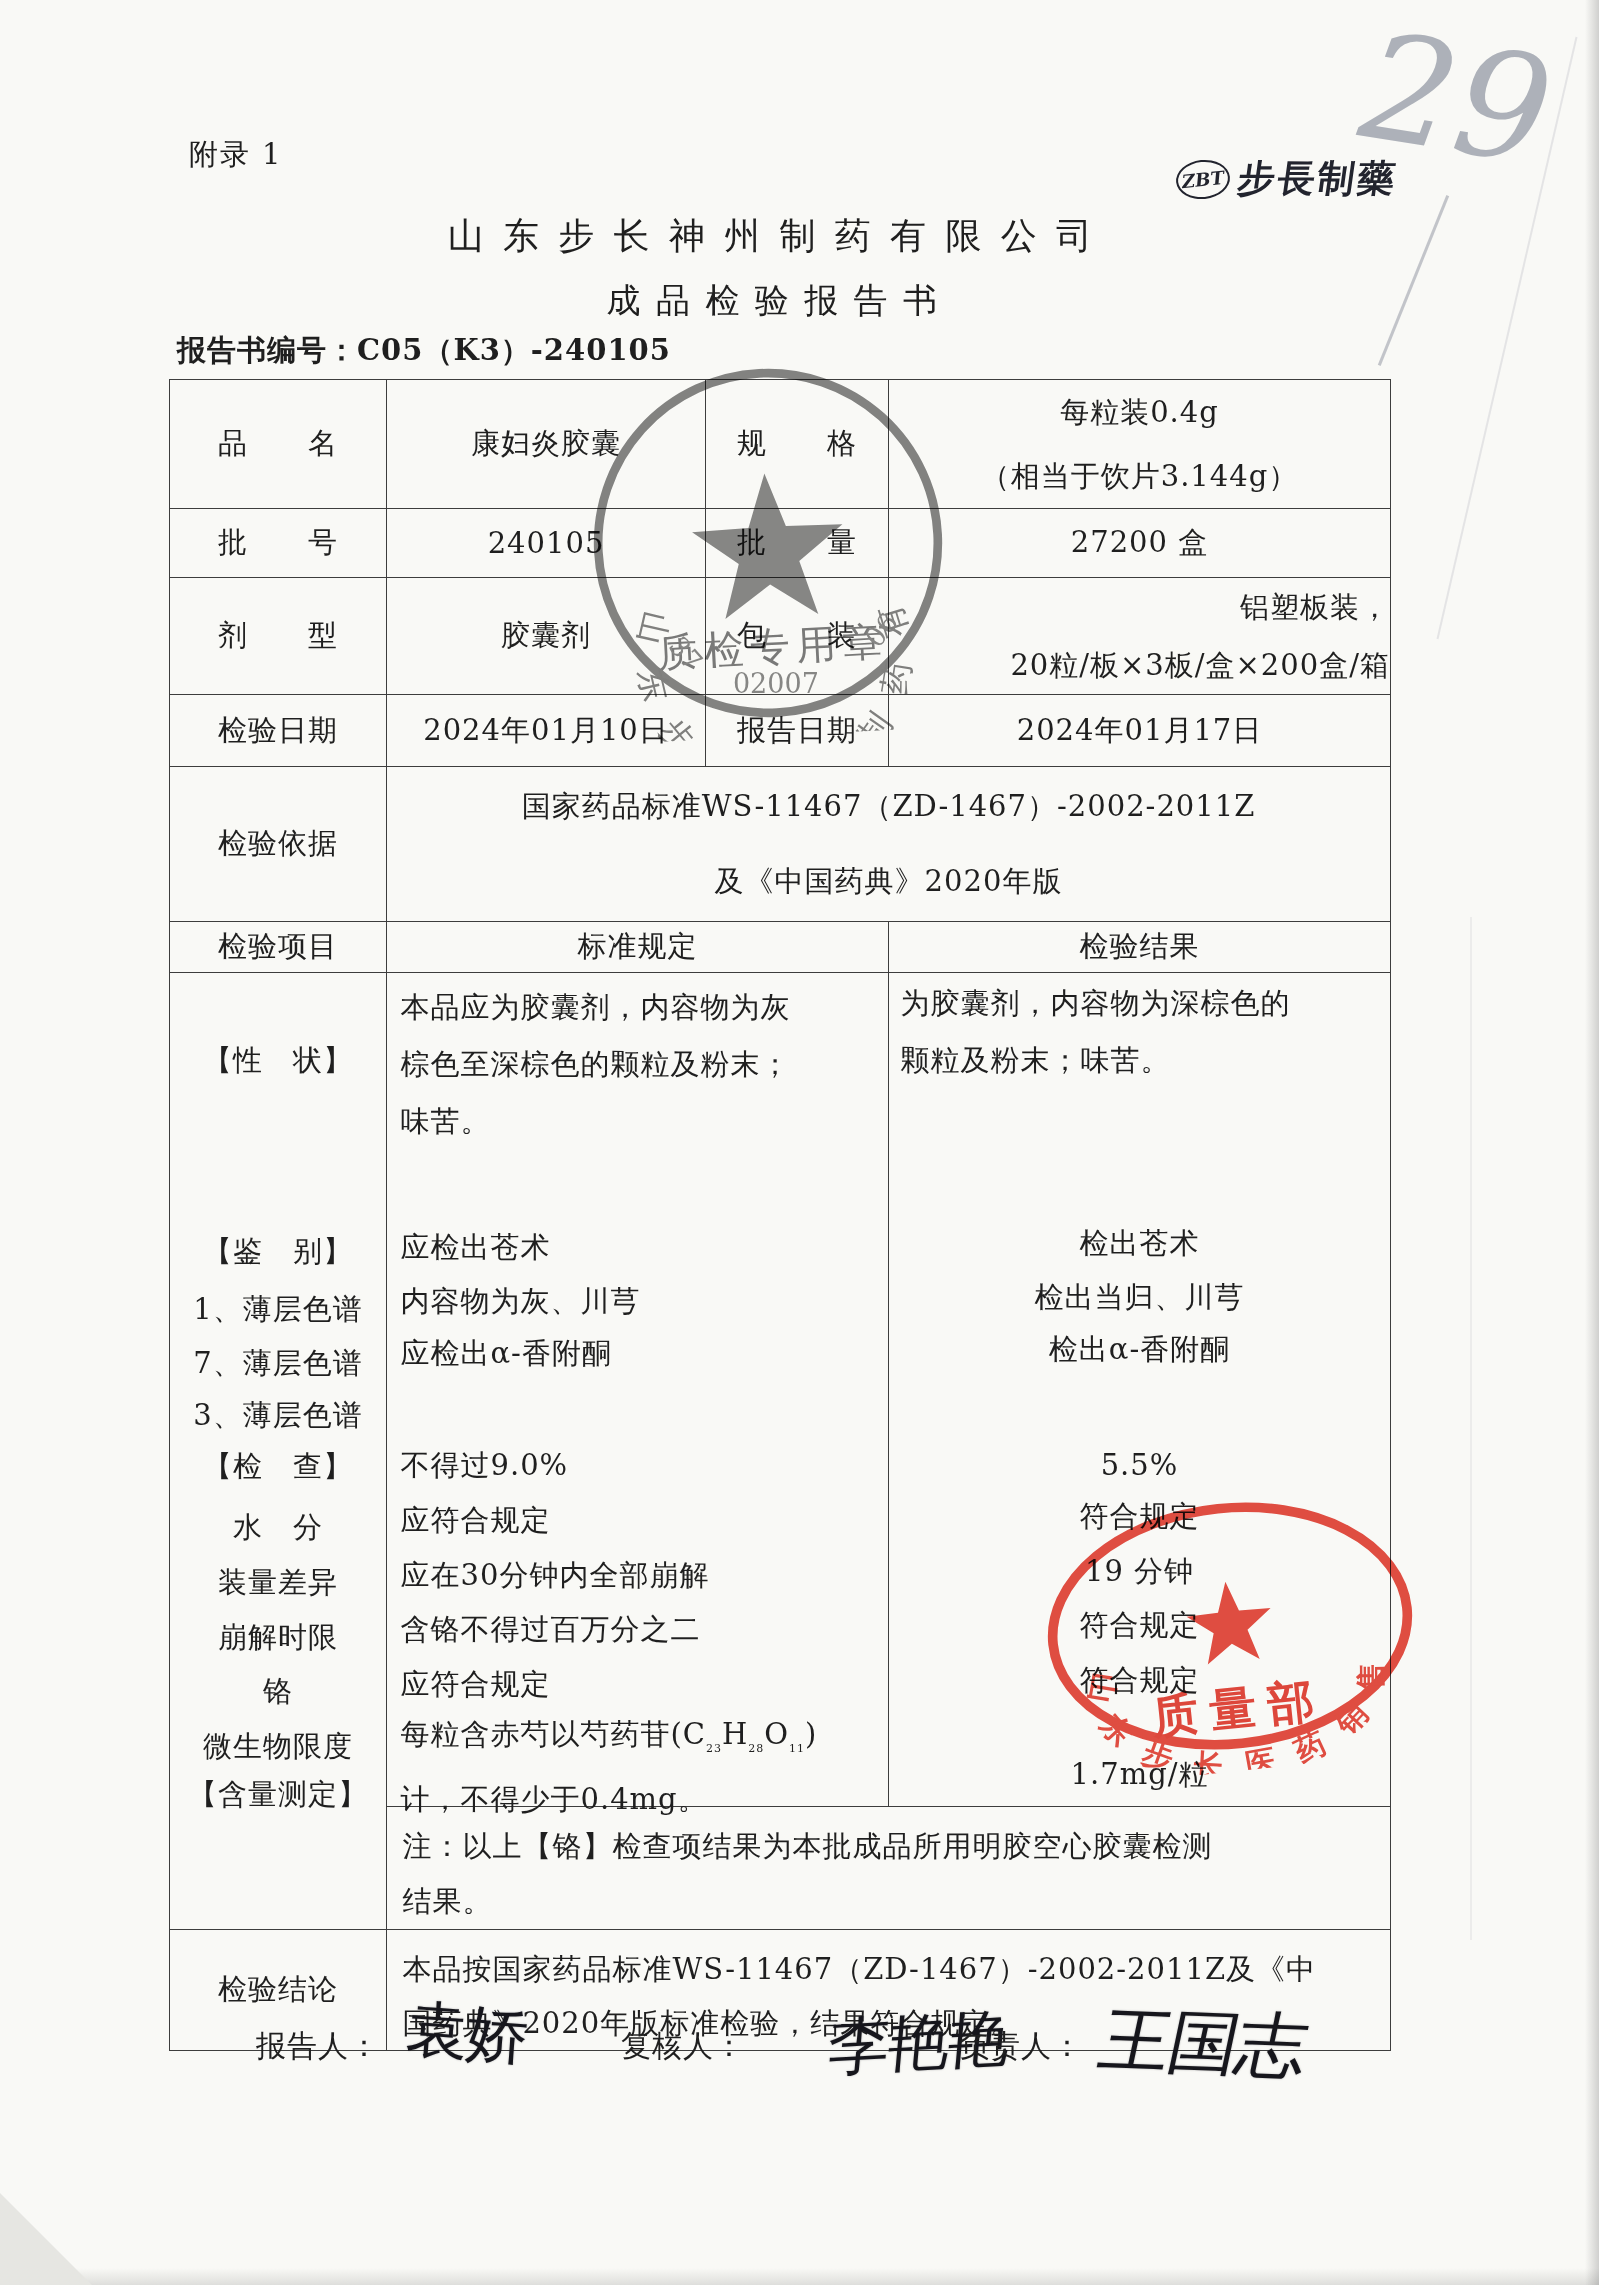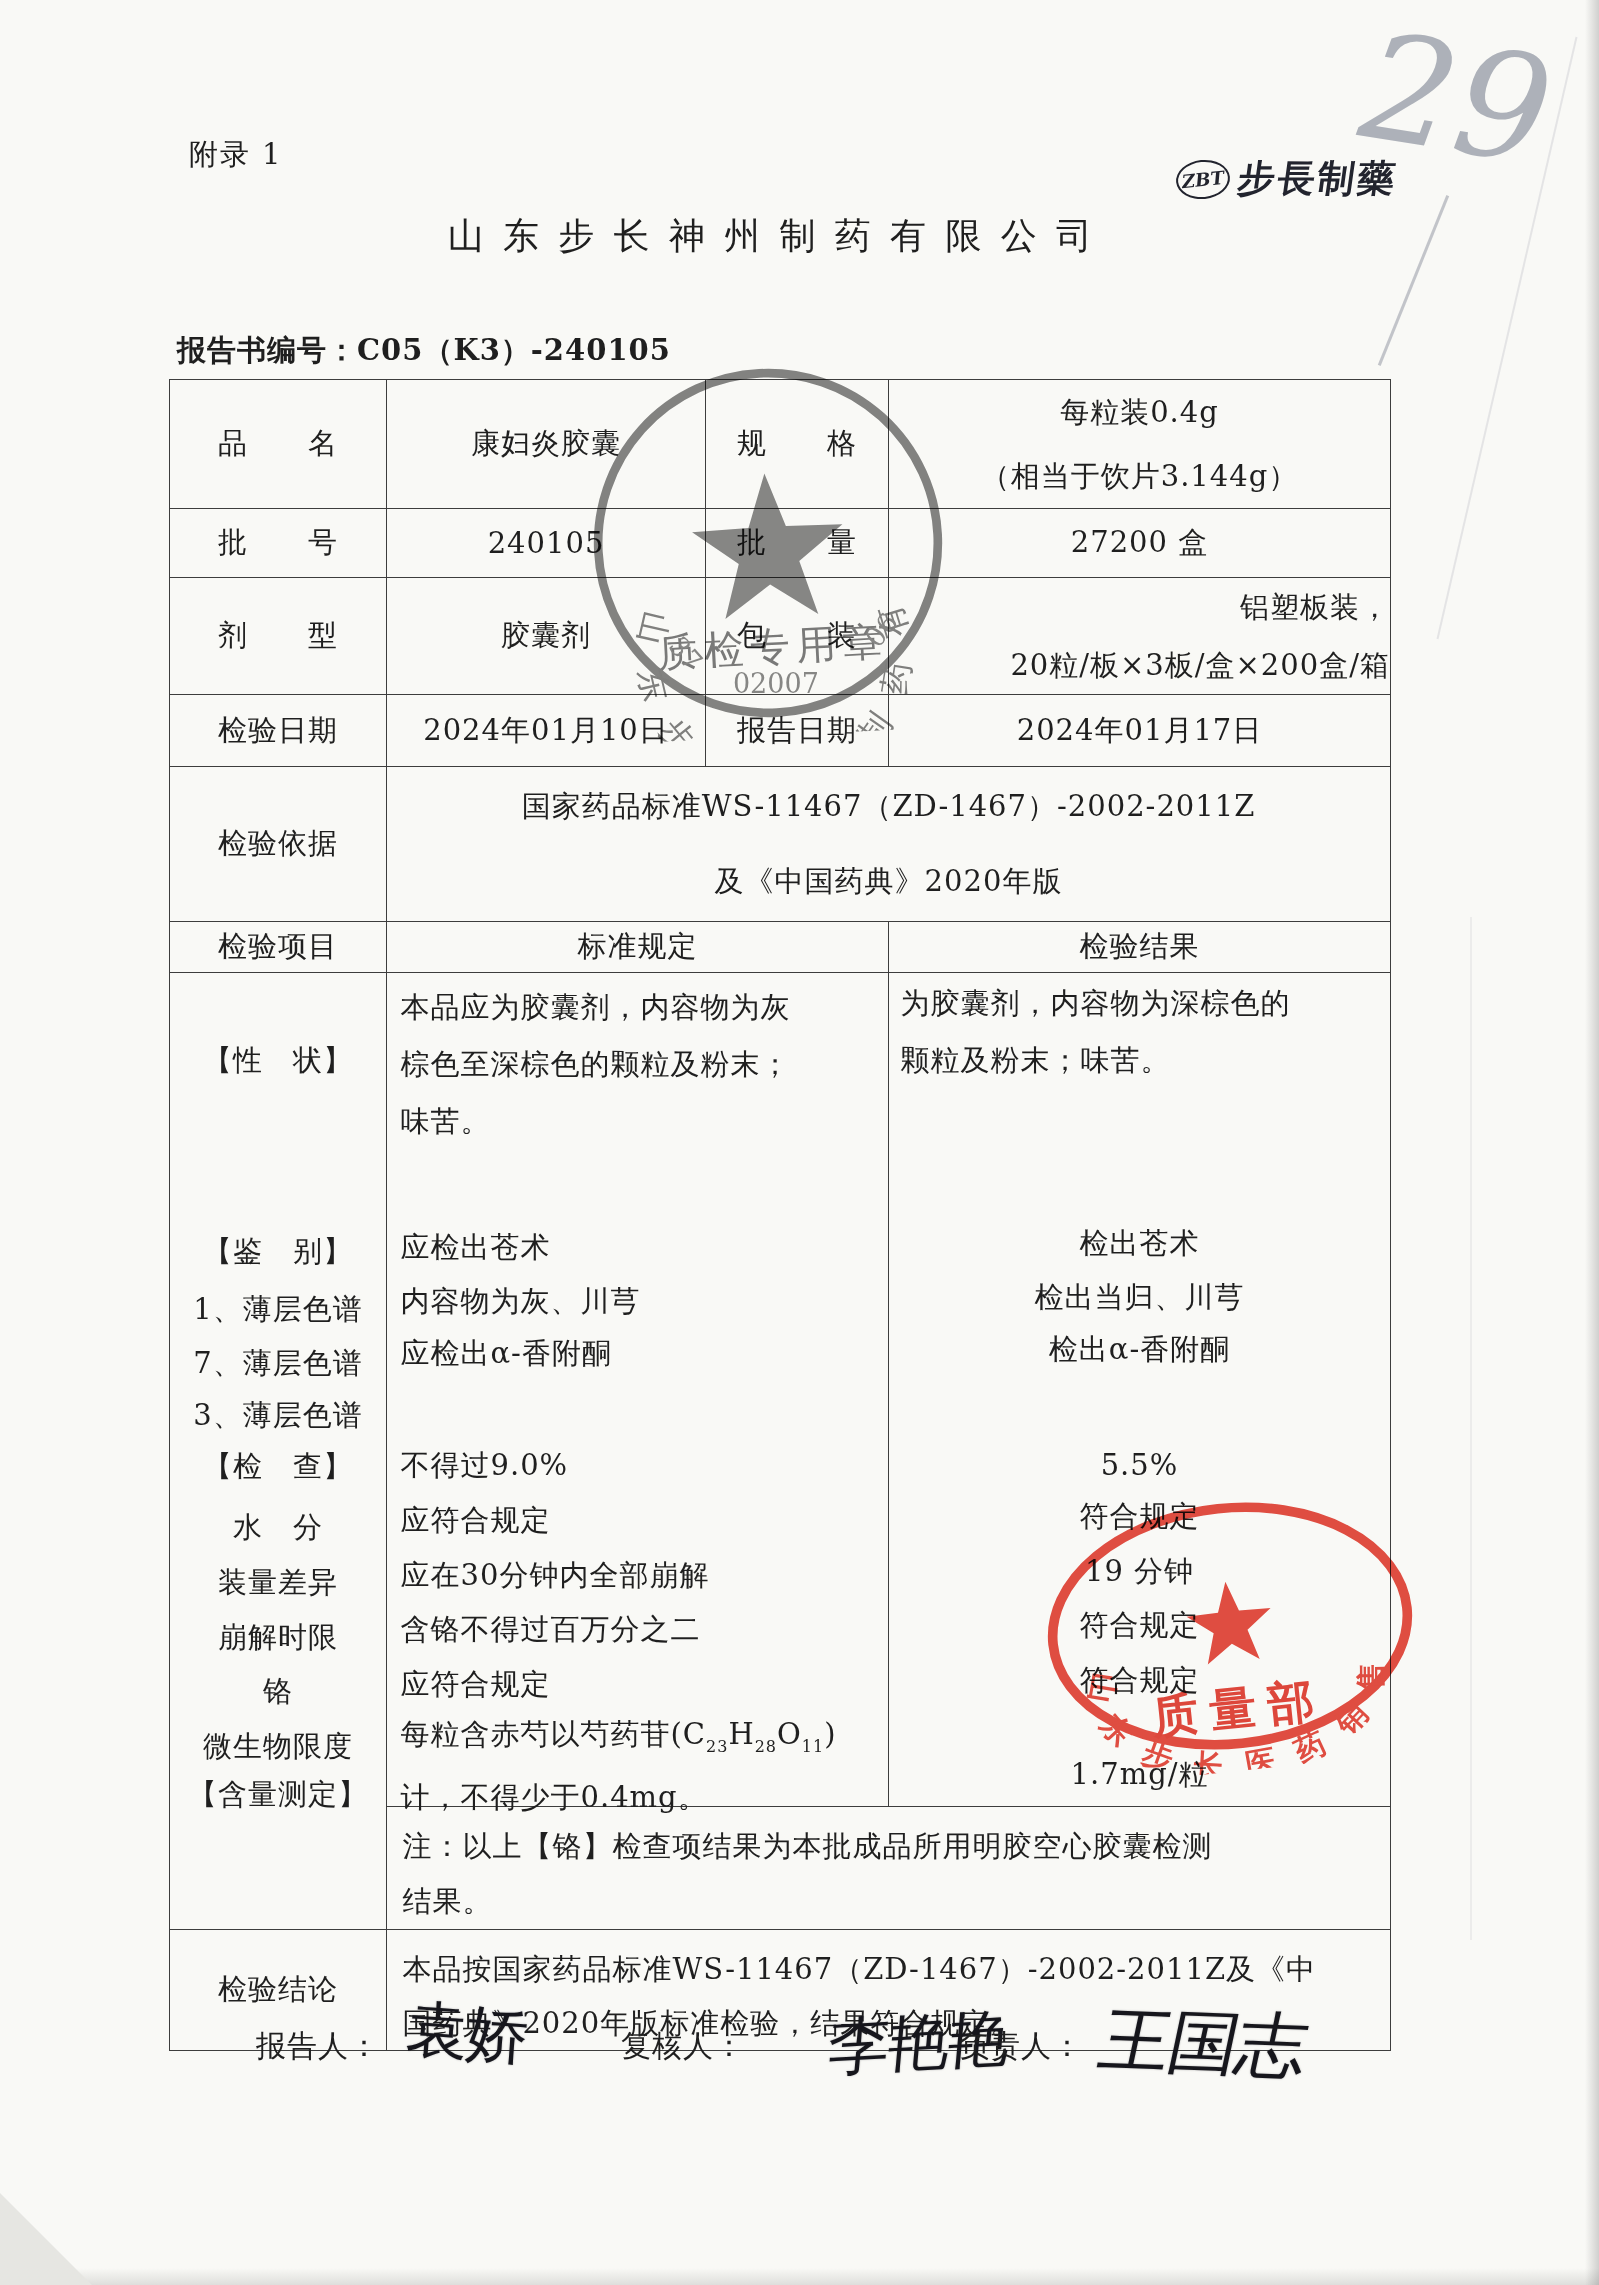--- a/index.html
+++ b/index.html
@@ -40,21 +40,21 @@
   .lines2{line-height:64px;text-align:center;}
   .lines2b{line-height:58px;text-align:right;}
   .basis{line-height:75px;text-align:center;}
   td.vtop{vertical-align:top;}
   .sr{display:flex;align-items:flex-end;justify-content:center;}
   .sr.top{align-items:flex-start;padding-top:7.7px;}
   .sr.left{justify-content:flex-start;padding-left:13.5px;}
   .blk{line-height:57px;padding-left:13.5px;}
   .blk.tight{line-height:50px;padding-top:3.9px;}
   .sr.bot{align-items:flex-end;padding-bottom:11.6px;}
-  .ss{font-size:16px;vertical-align:-8.7px;margin-top:44px;}
+  .ss{font-size:11px;vertical-align:-8.7px;margin-top:44px;}
   .noteblk{line-height:55px;padding:11.6px 9.7px 0 15.4px;}
   .conclblk{line-height:54px;padding:11.6px 7.7px 0 15.4px;}
   
   .stamp{position:absolute;mix-blend-mode:multiply;}
   .stamp.qc{left:575px;top:350px;transform:rotate(-3deg);opacity:.82;}
   .stamp.rq{left:1027px;top:1481px;transform:rotate(-6deg);opacity:.9;}
   
   .sig-label{position:absolute;font-size:30px;letter-spacing:1px;}
   .hand{position:absolute;font-size:62px;color:#16161c;letter-spacing:-1.9px;
     text-shadow:0 0 1.9px rgba(25,25,35,.35);}
@@ -71,20 +71,21 @@
   <div class="crease c2"></div>
   <div class="hw29">29</div>
   <div class="hw29-tail"></div>
 
   <div class="appendix">附录 1</div>
   <div class="logo">
     <span class="logo-badge">ZBT</span>
     <span class="logo-text">步長制藥</span>
   </div>
   <div class="titles t-company" style="position:absolute;top:212px;">山东步长神州制药有限公司</div>
+  <div class="titles t-doc" style="position:absolute;top:278px;">成品检验报告书</div>
   <div class="numline l">
     <span>报告书编号：</span><span>C05（K3）-240105</span>
   </div>
 
   <table class="rep">
     <colgroup>
         <col style="width:217px">
         <col style="width:319px">
         <col style="width:183px">
         <col style="width:502px">

